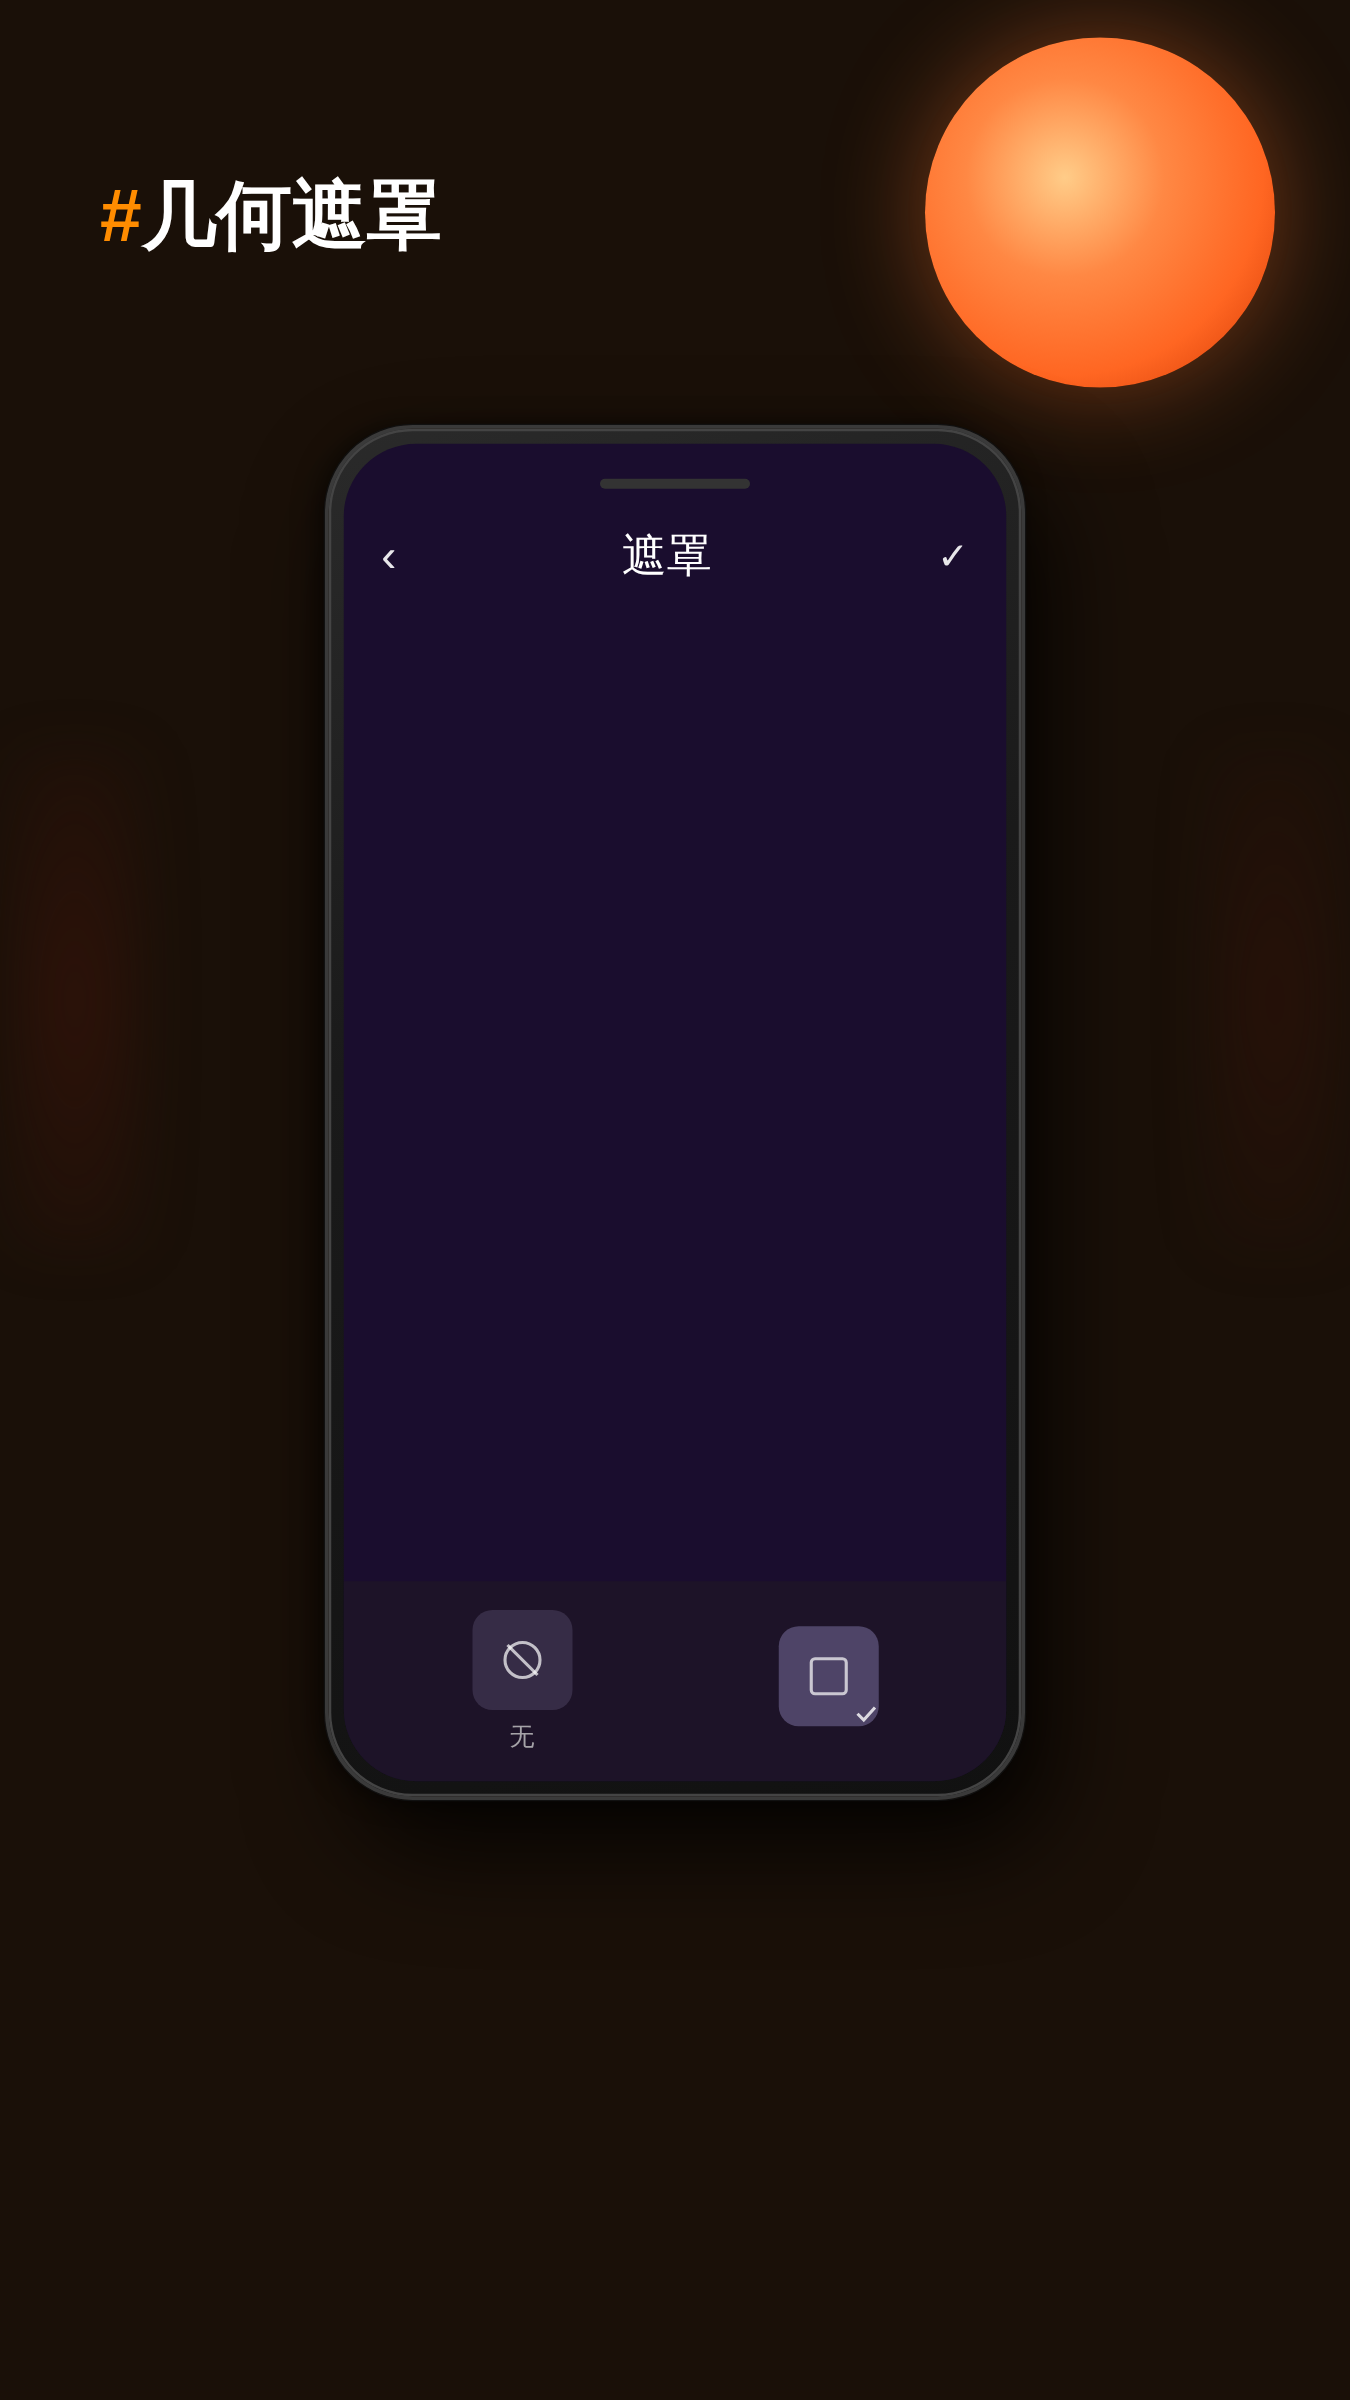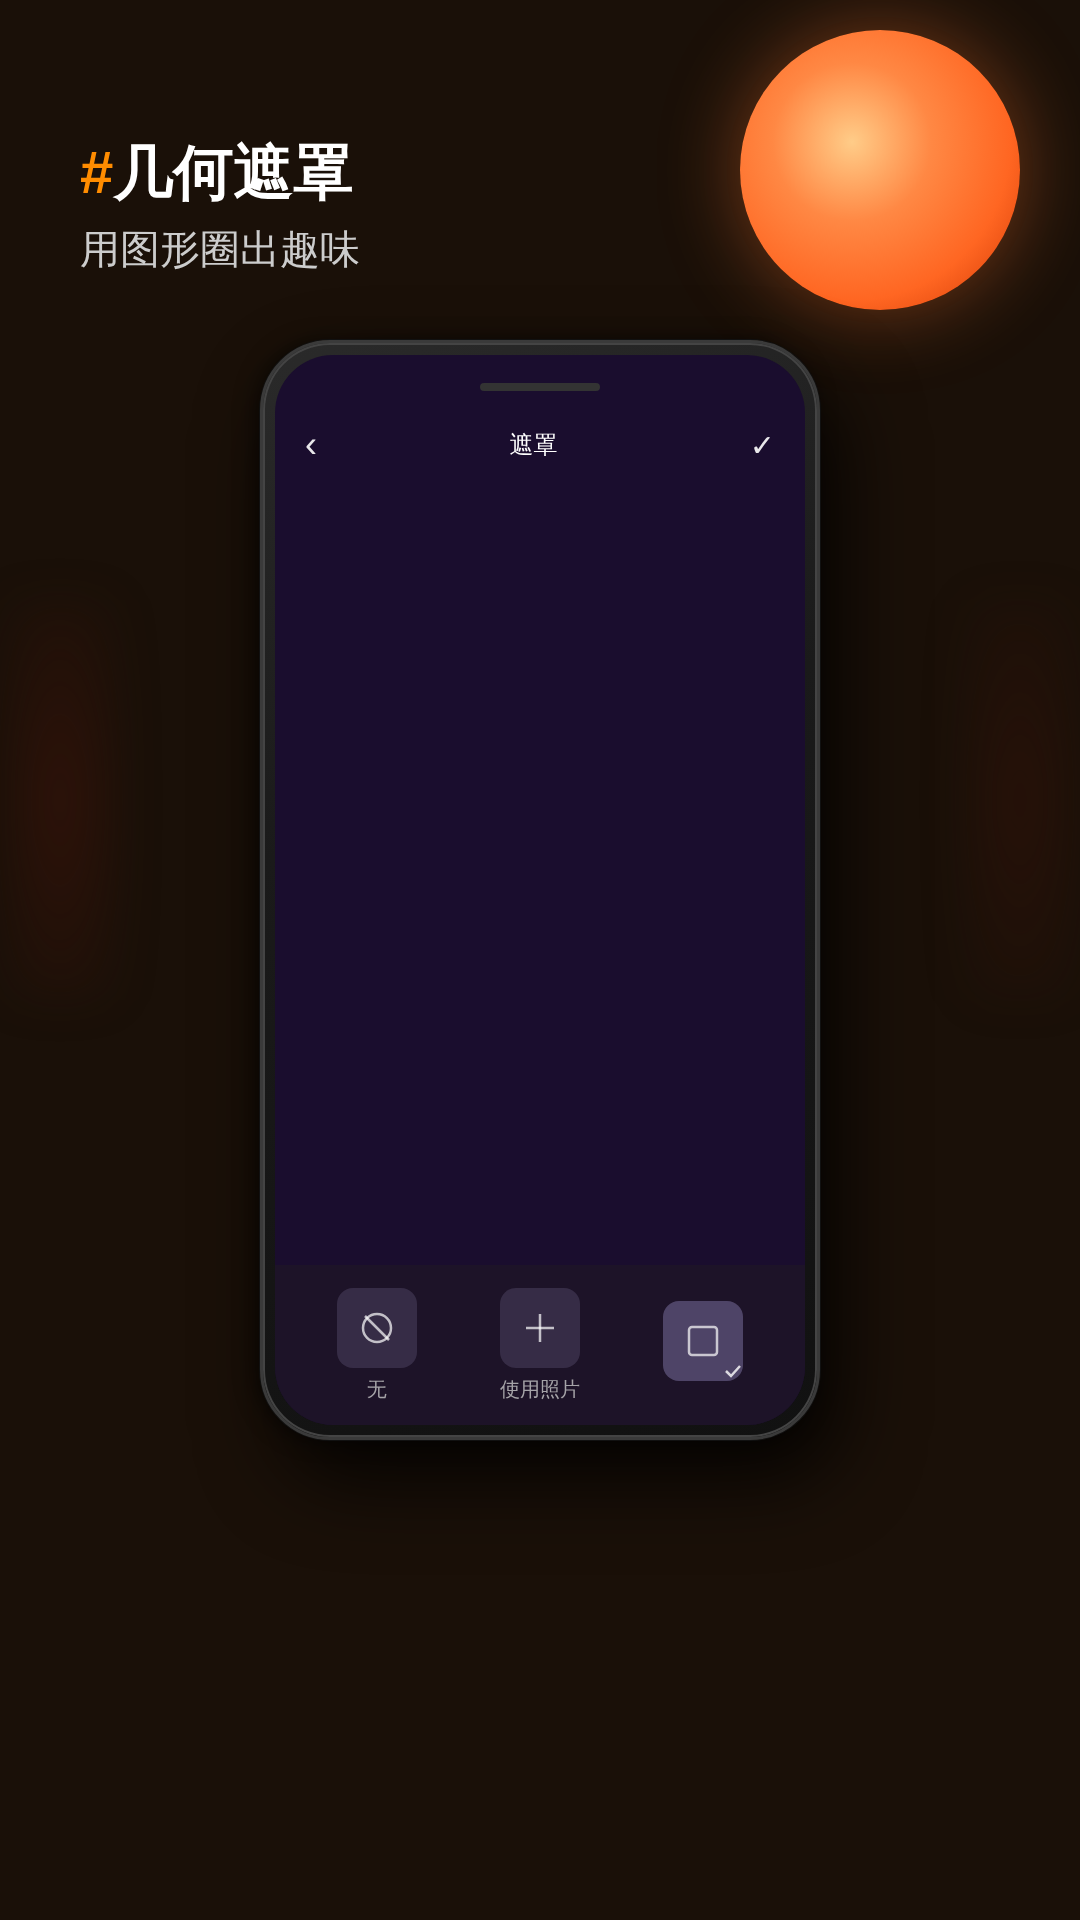--- a/index.html
+++ b/index.html
@@ -157,21 +157,21 @@
       background: transparent;
     }
 
     .header-back {
       font-size: 36px;
       color: #ffffff;
       opacity: 0.9;
     }
 
     .header-title {
-      font-size: 24px;
+      font-size: 36px;
       color: #ffffff;
       font-weight: 500;
     }
 
     .header-check {
       font-size: 30px;
       color: #ffffff;
       opacity: 0.9;
     }
 
@@ -348,21 +348,20 @@
 <div class="bg-orb"></div>
 
 <div class="bg-blur-left"></div>
 
 <div class="bg-blur-right"></div>
 
 <div class="title-section">
   <div class="title-main">
     <span class="title-hash">#</span><span>几何遮罩</span>
   </div>
-  <div class="title-sub">用图形圈出趣味</div>
 </div>
 
 <div class="phone-container">
   <div class="phone-outer">
 
     <div class="side-btn-right"></div>
     <div class="side-btn-left-1"></div>
     <div class="side-btn-left-2"></div>
     <div class="side-btn-left-3"></div>
 
@@ -382,29 +381,20 @@
         <div class="tool-item">
           <div class="tool-icon-wrap">
             <svg viewBox="0 0 40 40">
               <circle cx="20" cy="20" r="14"></circle>
               <line x1="8" y1="8" x2="32" y2="32"></line>
             </svg>
           </div>
           <span class="tool-label">无</span>
         </div>
 
-        <div class="tool-item">
-          <div class="tool-icon-wrap">
-            <svg viewBox="0 0 40 40">
-              <line x1="20" y1="6" x2="20" y2="34"></line>
-              <line x1="6" y1="20" x2="34" y2="20"></line>
-            </svg>
-          </div>
-          <span class="tool-label">使用照片</span>
-        </div>
 
         <div class="tool-item">
           <div class="tool-icon-wrap active">
             <svg viewBox="0 0 40 40">
               <rect x="6" y="6" width="28" height="28" rx="3"></rect>
             </svg>
             <div class="tool-check">
               <svg viewBox="0 0 18 18">
                 <polyline points="2,9 7,14 16,4"></polyline>
               </svg>

